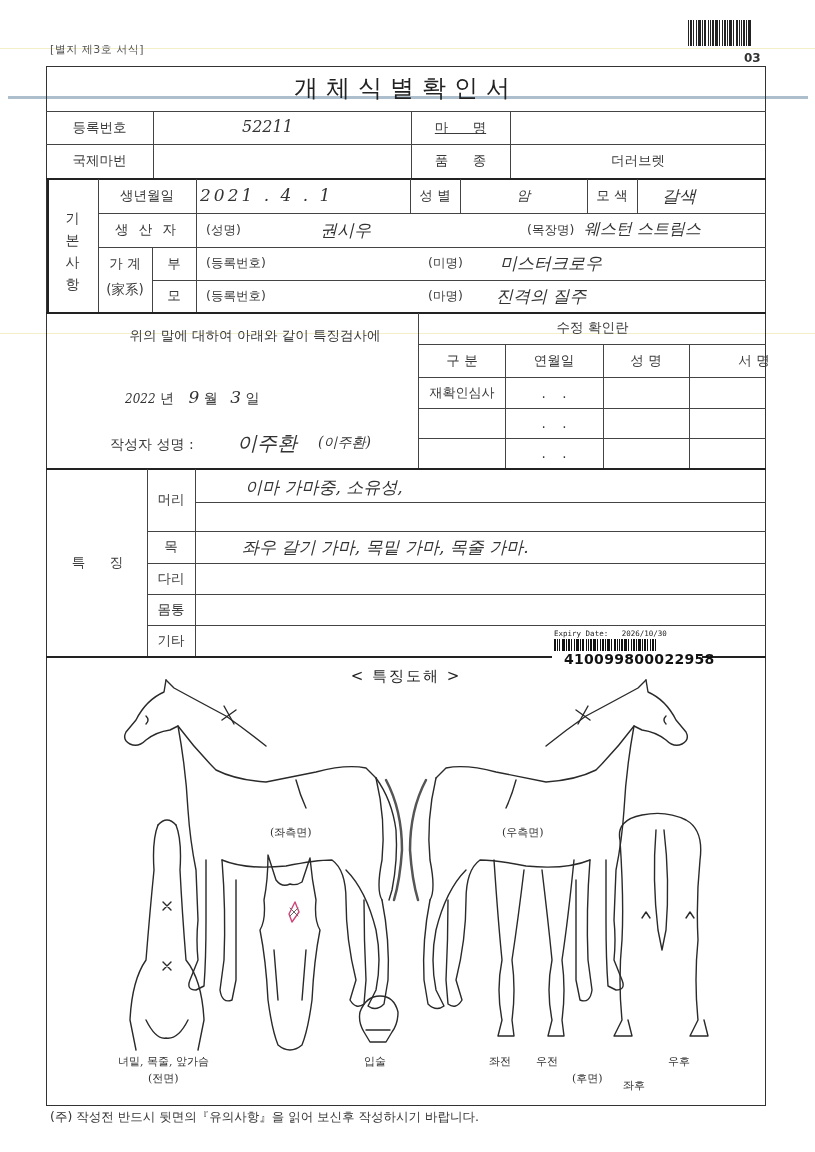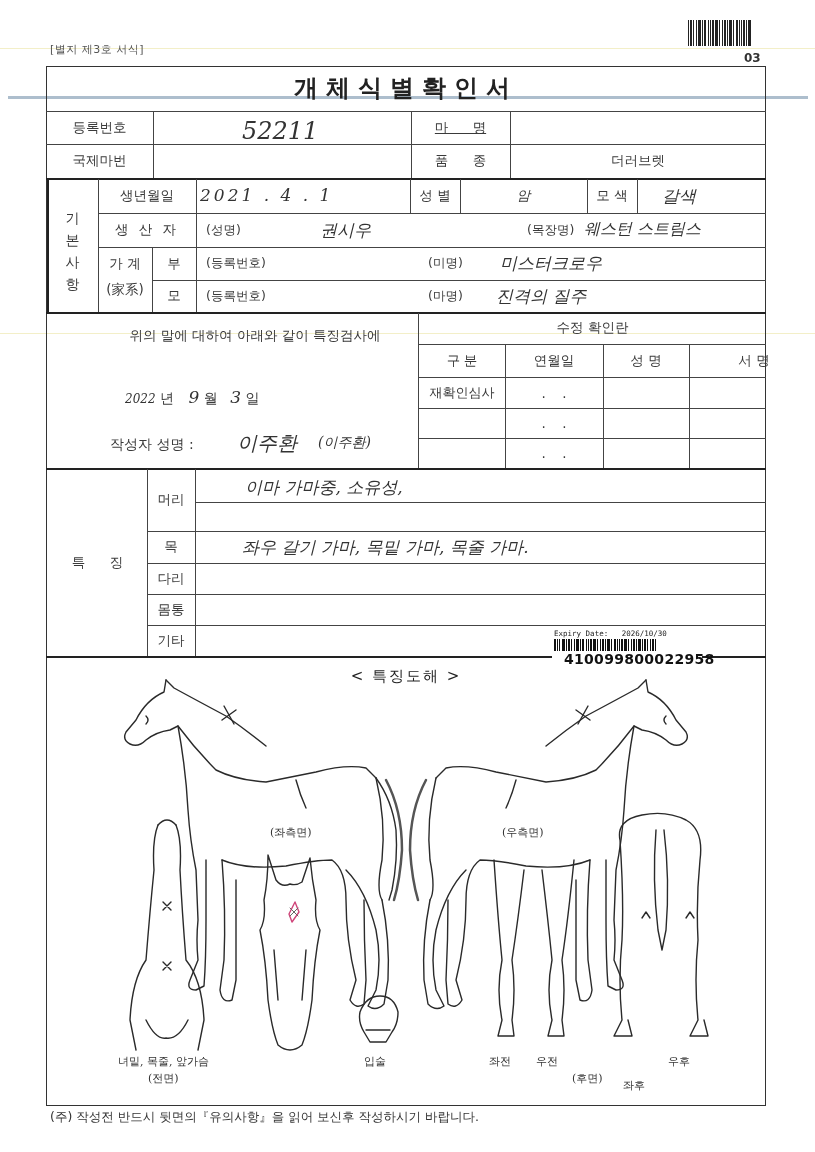--- a/index.html
+++ b/index.html
@@ -10,21 +10,21 @@
   .faint-line-y { position: absolute; left: 0; width: 815px; height: 1px; background: #f3efc8; }
   .scan-band { position: absolute; left: 8px; top: 96px; width: 800px; height: 3px; background: #9fb3c4; opacity: .85; }
 
   .form-no { left: 50px; top: 42px; font-size: 11px; color: #555; letter-spacing: 0.5px; }
   .barcode-top { left: 688px; top: 20px; width: 74px; height: 26px; }
   .barcode-top span { display: inline-block; height: 26px; background: #222; vertical-align: top; }
   .page-num { left: 744px; top: 51px; font-size: 12px; font-weight: bold; color: #333; }
 
   
   .frame { left: 46px; top: 66px; width: 720px; height: 1040px; border: 1.5px solid #333; }
-  .title { left: 46px; top: 72px; width: 720px; text-align: center; font-size: 24px; letter-spacing: 8px; color: #222; font-weight: bold; }
+  .title { left: 46px; top: 72px; width: 720px; text-align: center; font-size: 24px; letter-spacing: 8px; color: #222; font-weight: normal; }
 
   .hl { position: absolute; height: 1px; background: #444; }
   .vl { position: absolute; width: 1px; background: #444; }
   .thick { background: #222; }
 
   .cell { position: absolute; display: flex; align-items: center; justify-content: center; font-size: 13.5px; color: #3a3a3a; }
   .cell-left { justify-content: flex-start; }
   .hand { position: absolute; font-family: "DejaVu Serif", "Liberation Serif", serif; font-style: italic; color: #333; font-size: 17px; white-space: nowrap; }
   .small { font-size: 12.5px; }
   .vertical { writing-mode: vertical-rl; text-orientation: upright; letter-spacing: 10px; }
@@ -57,21 +57,21 @@
 <div class="abs title">개체식별확인서</div>
 
 <div class="hl" style="left:46px;top:111px;width:720px;"></div>
 <div class="hl" style="left:46px;top:144px;width:720px;"></div>
 <div class="hl thick" style="left:46px;top:178px;width:720px;height:2px;"></div>
 <div class="vl" style="left:153px;top:111px;height:67px;"></div>
 <div class="vl" style="left:411px;top:111px;height:67px;"></div>
 <div class="vl" style="left:510px;top:111px;height:67px;"></div>
 
 <div class="cell" style="left:46px;top:111px;width:107px;height:33px;">등록번호</div>
-<div class="hand" style="left:242px;top:117px;font-size:24px;">52211</div>
+<div class="hand" style="left:242px;top:117px;font-size:16px;">52211</div>
 <div class="cell" style="left:411px;top:111px;width:99px;height:33px;word-spacing:20px;text-decoration:underline;">마 명</div>
 <div class="cell" style="left:510px;top:111px;width:256px;height:33px;"></div>
 <div class="cell" style="left:46px;top:144px;width:107px;height:34px;">국제마번</div>
 <div class="cell" style="left:153px;top:144px;width:258px;height:34px;"></div>
 <div class="cell" style="left:411px;top:144px;width:99px;height:34px;word-spacing:20px;">품 종</div>
 <div class="cell" style="left:510px;top:144px;width:256px;height:34px;">더러브렛</div>
 
 <div class="vl thick" style="left:47px;top:179px;height:133px;width:2px;"></div>
 <div class="vl" style="left:98px;top:179px;height:133px;"></div>
 <div class="vl" style="left:196px;top:179px;height:133px;"></div>
@@ -132,21 +132,21 @@
 
 <div class="cell" style="left:419px;top:313px;width:347px;height:30px;">수정 확인란</div>
 <div class="hl" style="left:419px;top:344px;width:347px;"></div>
 <div class="hl" style="left:419px;top:377px;width:347px;"></div>
 <div class="hl" style="left:419px;top:408px;width:347px;"></div>
 <div class="hl" style="left:419px;top:438px;width:347px;"></div>
 <div class="vl" style="left:505px;top:344px;height:124px;"></div>
 <div class="vl" style="left:603px;top:344px;height:124px;"></div>
 <div class="vl" style="left:689px;top:344px;height:124px;"></div>
 
-<div class="cell" style="left:419px;top:344px;width:86px;height:33px;font-family:Liberation Serif, serif;">구 분</div>
+<div class="cell" style="left:419px;top:344px;width:86px;height:33px;">구 분</div>
 <div class="cell" style="left:505px;top:344px;width:98px;height:33px;">연월일</div>
 <div class="cell" style="left:603px;top:344px;width:86px;height:33px;">성 명</div>
 <div class="cell" style="left:689px;top:344px;width:100px;height:33px;margin-left:15px;">서 명</div>
 
 <div class="cell" style="left:419px;top:377px;width:86px;height:31px;font-size:13px;">재확인심사</div>
 <div class="cell" style="left:505px;top:377px;width:98px;height:31px;word-spacing:12px;">. .</div>
 <div class="cell" style="left:603px;top:377px;width:86px;height:31px;"></div>
 <div class="cell" style="left:689px;top:377px;width:77px;height:31px;"></div>
 
 <div class="cell" style="left:419px;top:408px;width:86px;height:30px;"></div>

